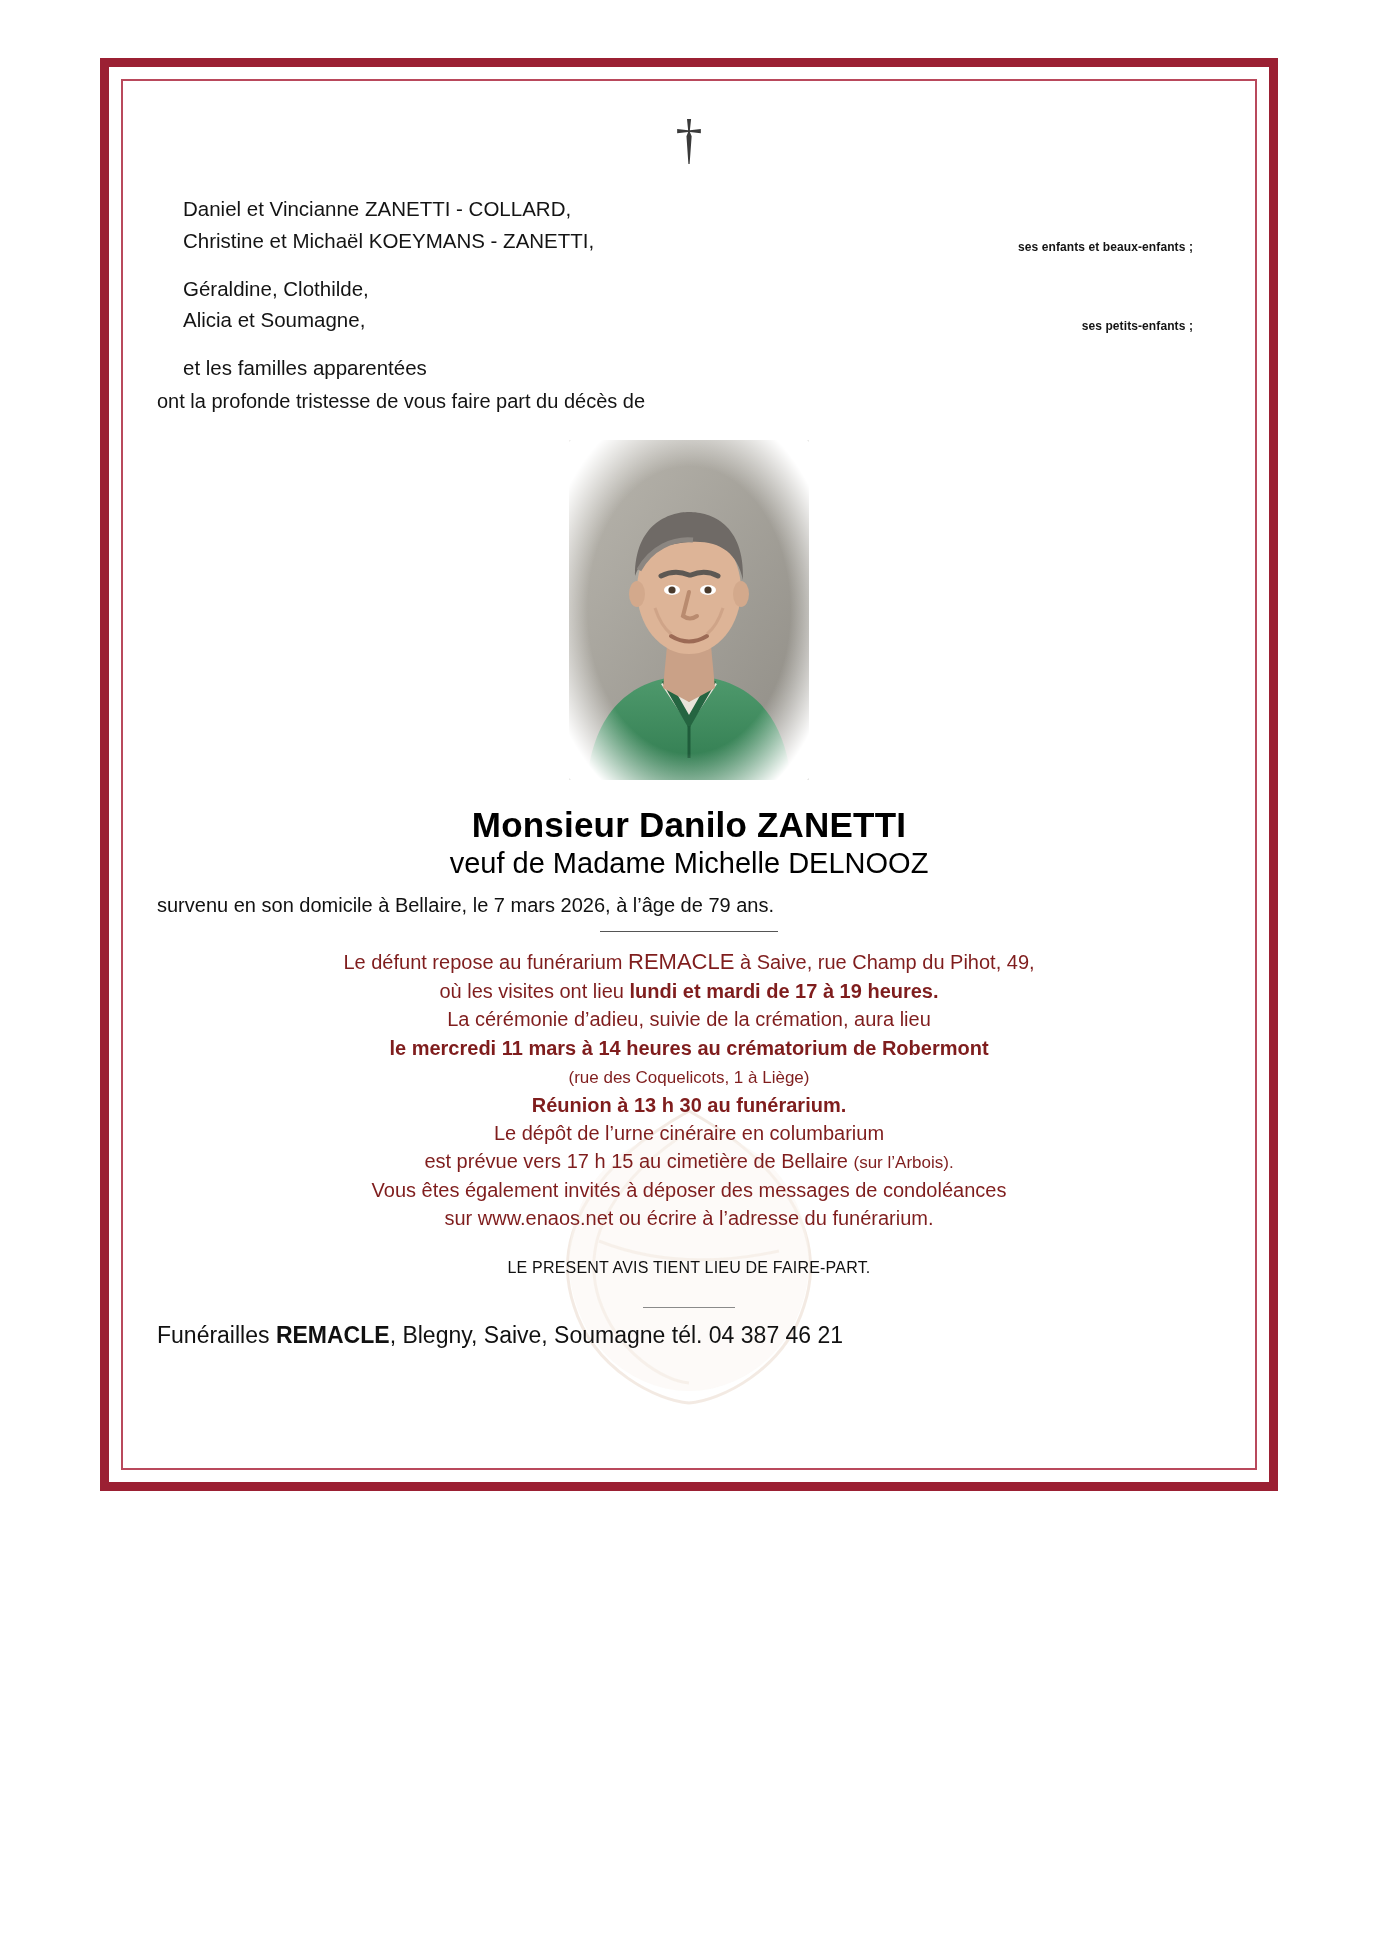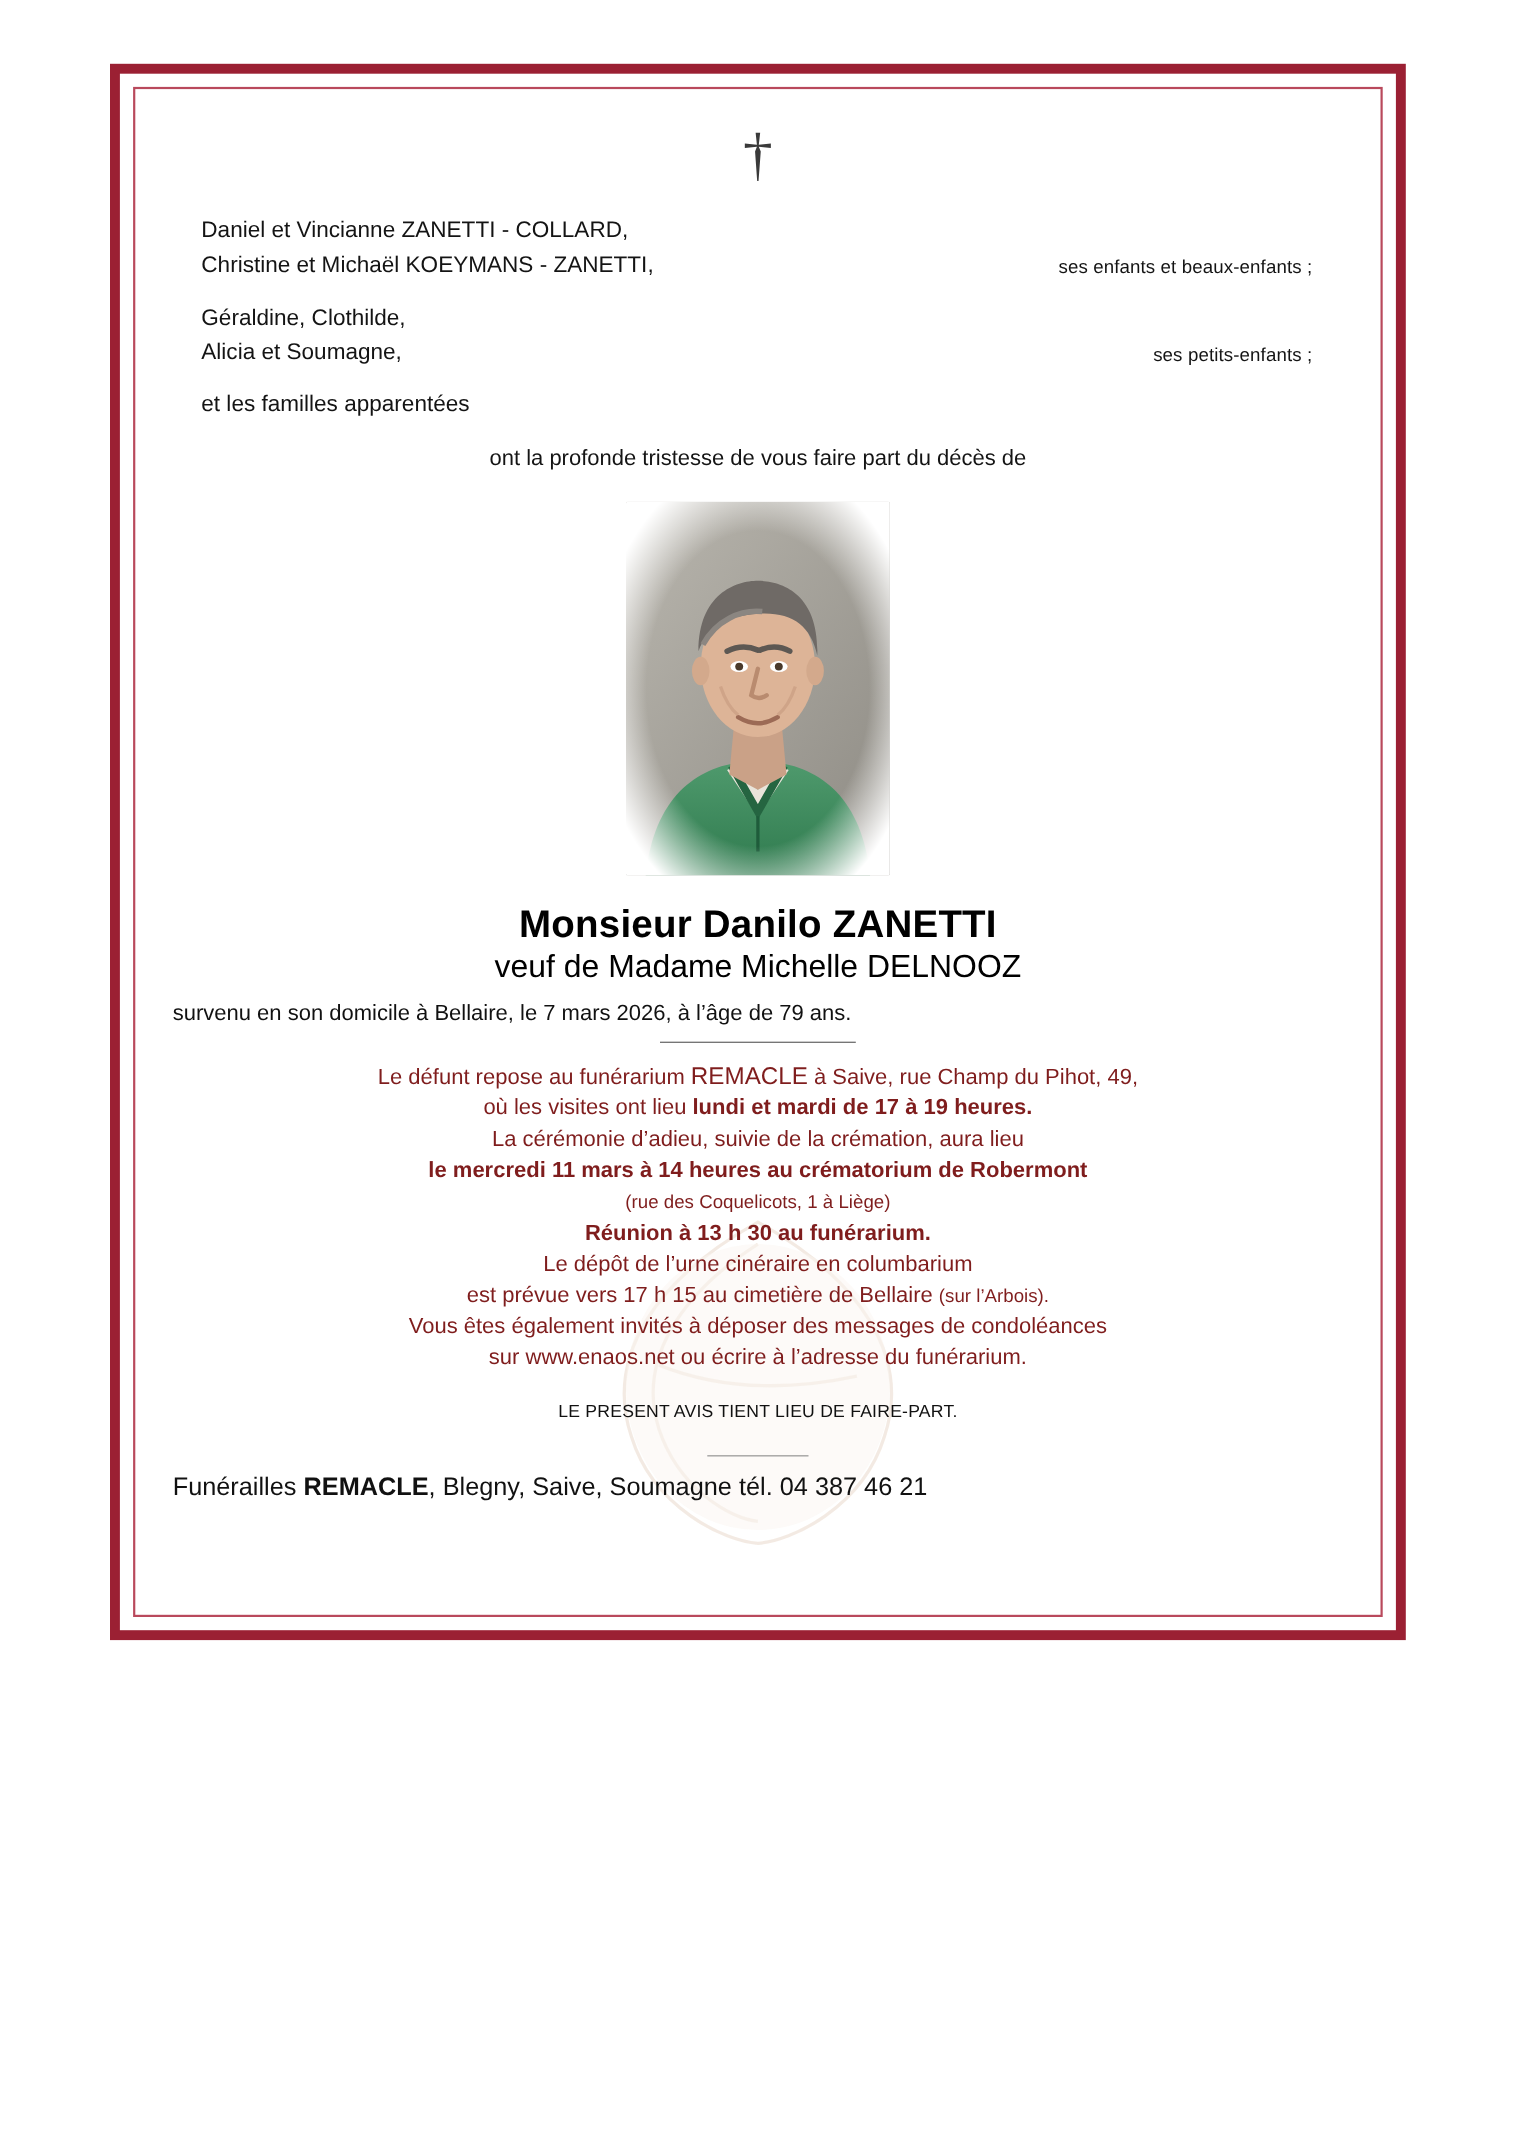--- a/index.html
+++ b/index.html
@@ -87,32 +87,32 @@
     color: #141414;
     padding: 0 28px 0 26px;
   }
   .fam-row {
     display: flex;
     justify-content: space-between;
     align-items: flex-end;
   }
   .fam-left { text-align: left; white-space: nowrap; }
   .fam-right {
-    font-size: 17px;
-    font-weight: normal;
+    font-size: 12px;
+    font-weight: bold;
     letter-spacing: 0.1px;
     white-space: nowrap;
   }
   .gap-sm { height: 16px; }
   .intro {
     position: relative;
     z-index: 2;
-    text-align: center;
+    text-align: left;
     font-size: 20px;
-    margin-top: 22px;
+    margin-top: 6px;
     color: #141414;
   }
 
   .portrait-wrap {
     position: relative;
     z-index: 2;
     margin: 22px auto 0 auto;
     width: 252px;
     height: 350px;
     display: flex;

